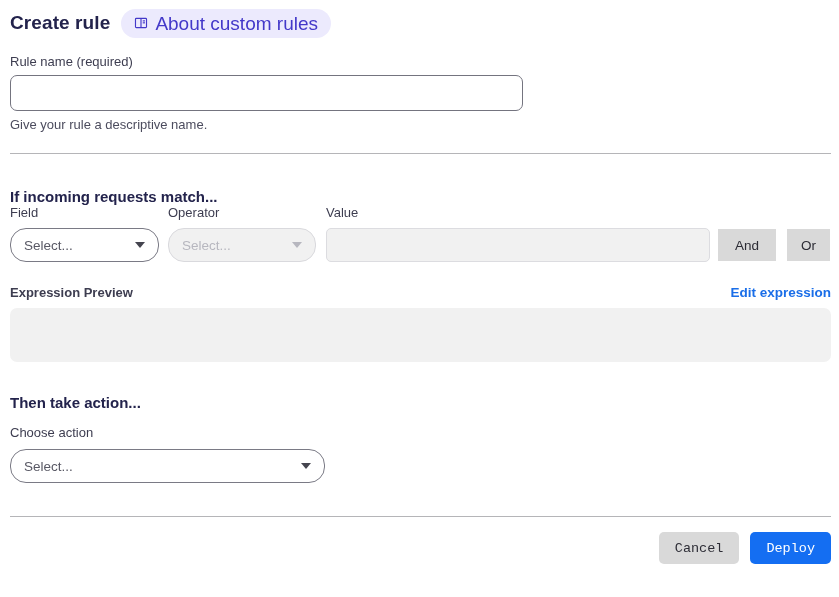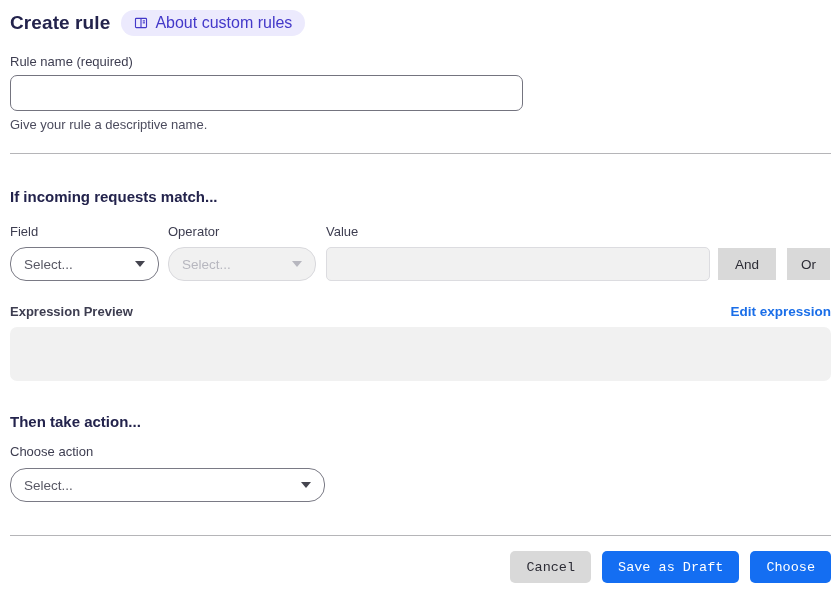--- a/index.html
+++ b/index.html
@@ -21,21 +21,21 @@
     font-size: 19px; font-weight: 700;
     color: var(--heading_text, #23234c);
     letter-spacing: 0.1px;
   }
   .about-badge {
     display: inline-flex; align-items: center; gap: 7px;
     background: var(--badge_bg, #eceafd);
     color: var(--badge_text, #4338c9);
     border: none; border-radius: 15px;
     padding: 5px 13px;
-    font-size: 16px; font-family: inherit;
+    font-size: 19px; font-family: inherit;
     cursor: pointer; line-height: 1;
   }
   .about-badge svg { display: block; }
   
   .field-label { font-size: 13px; color: #3d3d50; }
   .helper-text { font-size: 13px; color: #4c4c5e; margin-top: 6px; }
   .section-heading {
     font-size: 15px; font-weight: 700;
     color: var(--heading_text, #23234c);
   }
@@ -45,21 +45,21 @@
     display: block; margin-top: 6px;
     width: 513px; height: 36px;
     border: 1px solid #74747f; border-radius: 7px;
     padding: 0 10px; font-size: 14px; font-family: inherit;
     color: #2f2f38; background: #fff; outline: none;
   }
   .divider { border: none; border-top: 1px solid #b5b5b8; margin-top: 21px; }
   .divider-2 { border: none; border-top: 1px solid #b5b5b8; margin-top: 33px; }
   .match-heading { margin-top: 34px; }
   
-  .labels-row { display: flex; margin-top: 19px; }
+  .labels-row { display: flex; }
   .labels-row .col-1 { width: 158px; }
   .labels-row .col-2 { width: 158px; }
   .controls-row { display: flex; align-items: center; margin-top: 8px; }
   .select-box {
     display: flex; align-items: center; justify-content: space-between;
     height: 34px; border-radius: 16px; padding: 0 13px;
     font-size: 13.5px; cursor: pointer;
   }
   .select-box.enabled {
     background: #ffffff; border: 1px solid #7a7a85; color: #585864;
@@ -182,17 +182,16 @@
   <div class="field-label choose-label">Choose action</div>
   <div class="select-box enabled action-select" role="combobox">
     <span>Select...</span>
     <span class="caret"></span>
   </div>
 
   <hr class="divider-2">
 
   <div class="footer-row">
     <button class="btn btn-gray">Cancel</button>
-    <button class="btn btn-blue">Save as Draft</button>
-    <button class="btn btn-blue">Choose</button>
+    <button class="btn btn-blue">Deploy</button>
   </div>
 
 </div>
 
 </body></html>

